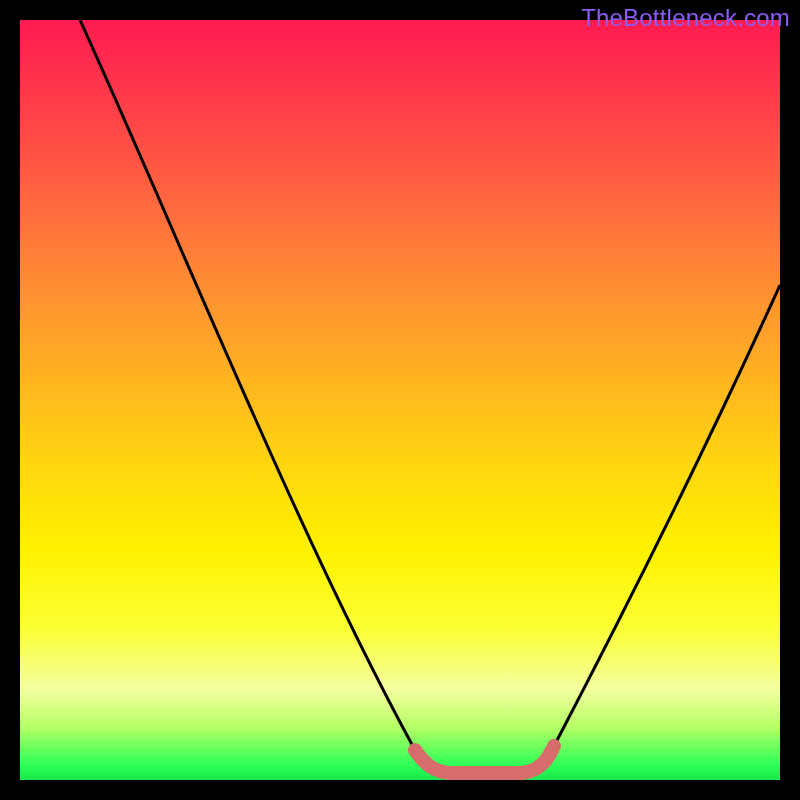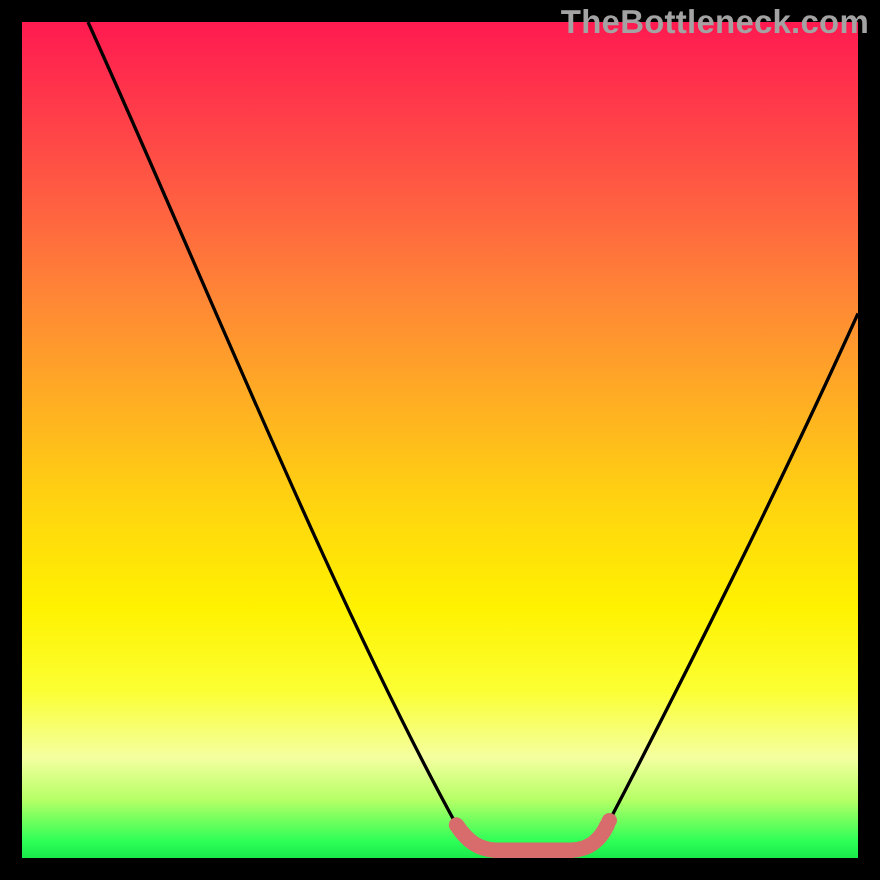--- a/index.html
+++ b/index.html
@@ -39,23 +39,23 @@
       #f4ffa0 88%,
       #b6ff66 93%,
       #2eff57 98%,
       #19e84b 100%
     );
   }
   .watermark {
     position: absolute;
     top: 4px;
     right: 10px;
-    color: #a3a3a3;
-    font-size: 30px;
-    font-weight: 700;
+    color: #8b5cf6;
+    font-size: 24px;
+    font-weight: 400;
     letter-spacing: 0.2px;
     user-select: none;
   }
   svg.curves {
     position: absolute;
     top: 20px;
     left: 20px;
     width: 760px;
     height: 760px;
   }

